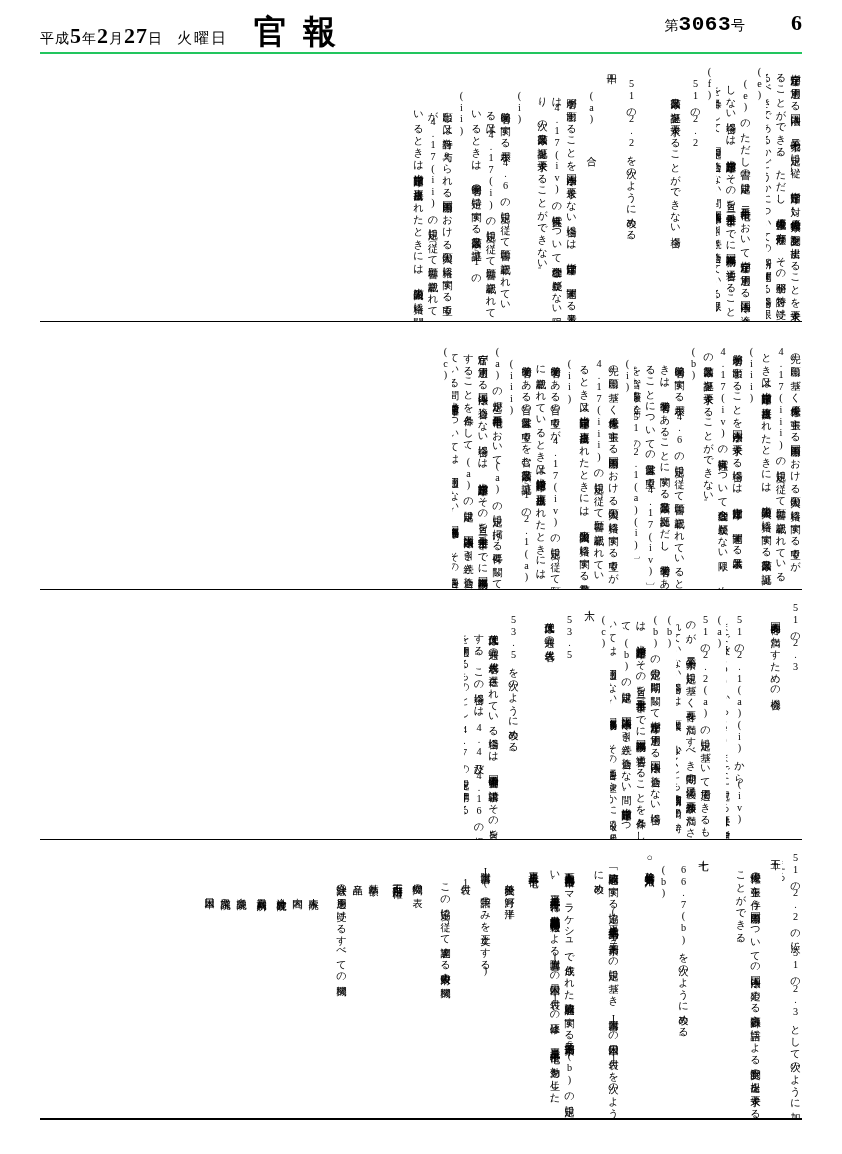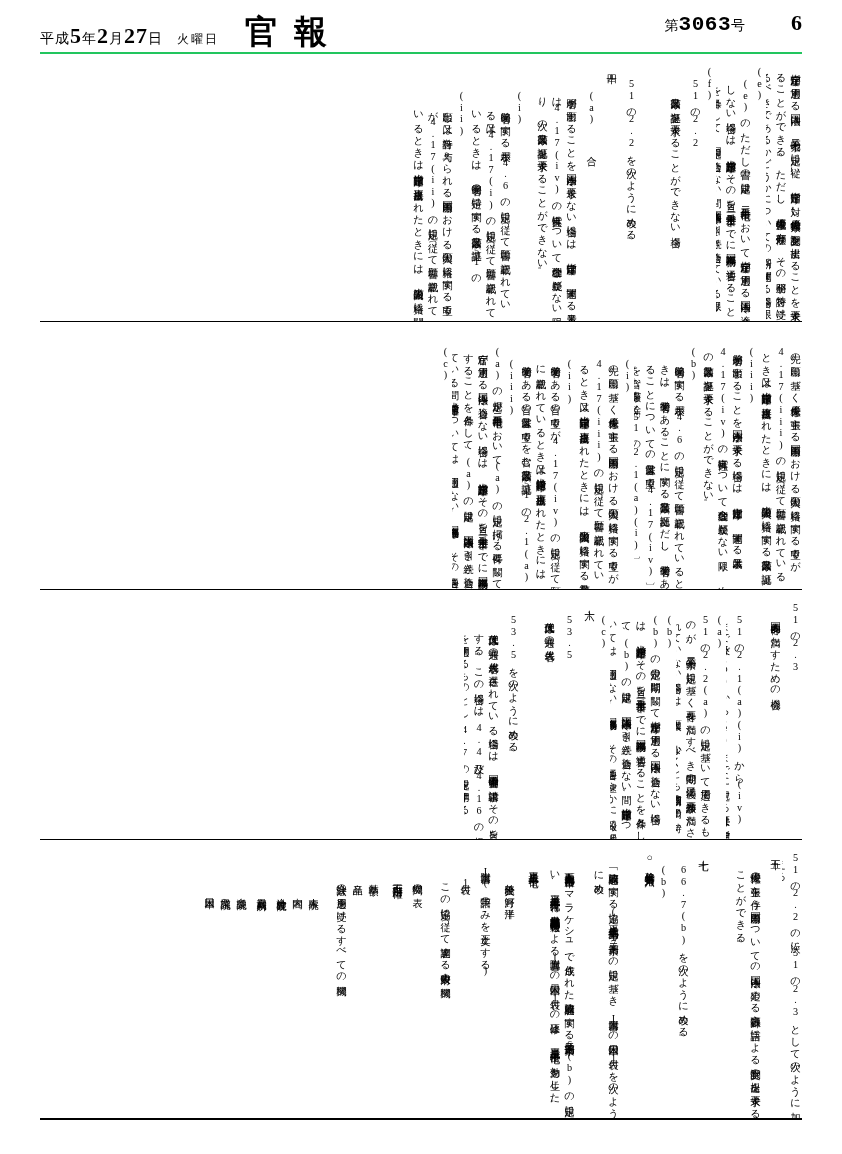--- a/index.html
+++ b/index.html
@@ -36,21 +36,21 @@
     padding-bottom: 2px;
   }
   .mast-left {
     display: flex;
     align-items: baseline;
     white-space: nowrap;
   }
   .mast-era { font-size: 14px; letter-spacing: 1px; }
   .mast-num { font-size: 22px; font-weight: bold; letter-spacing: 1px; }
   .mast-sm { font-size: 14px; letter-spacing: 1px; }
-  .mast-day { font-size: 12px; margin-left: 14px; letter-spacing: 2px; }
+  .mast-day { font-size: 15px; margin-left: 14px; letter-spacing: 2px; }
   .mast-center {
     font-size: 33px;
     font-weight: bold;
     letter-spacing: 16px;
     margin-left: 26px;
   }
   .mast-right {
     display: flex;
     align-items: baseline;
     white-space: nowrap;

